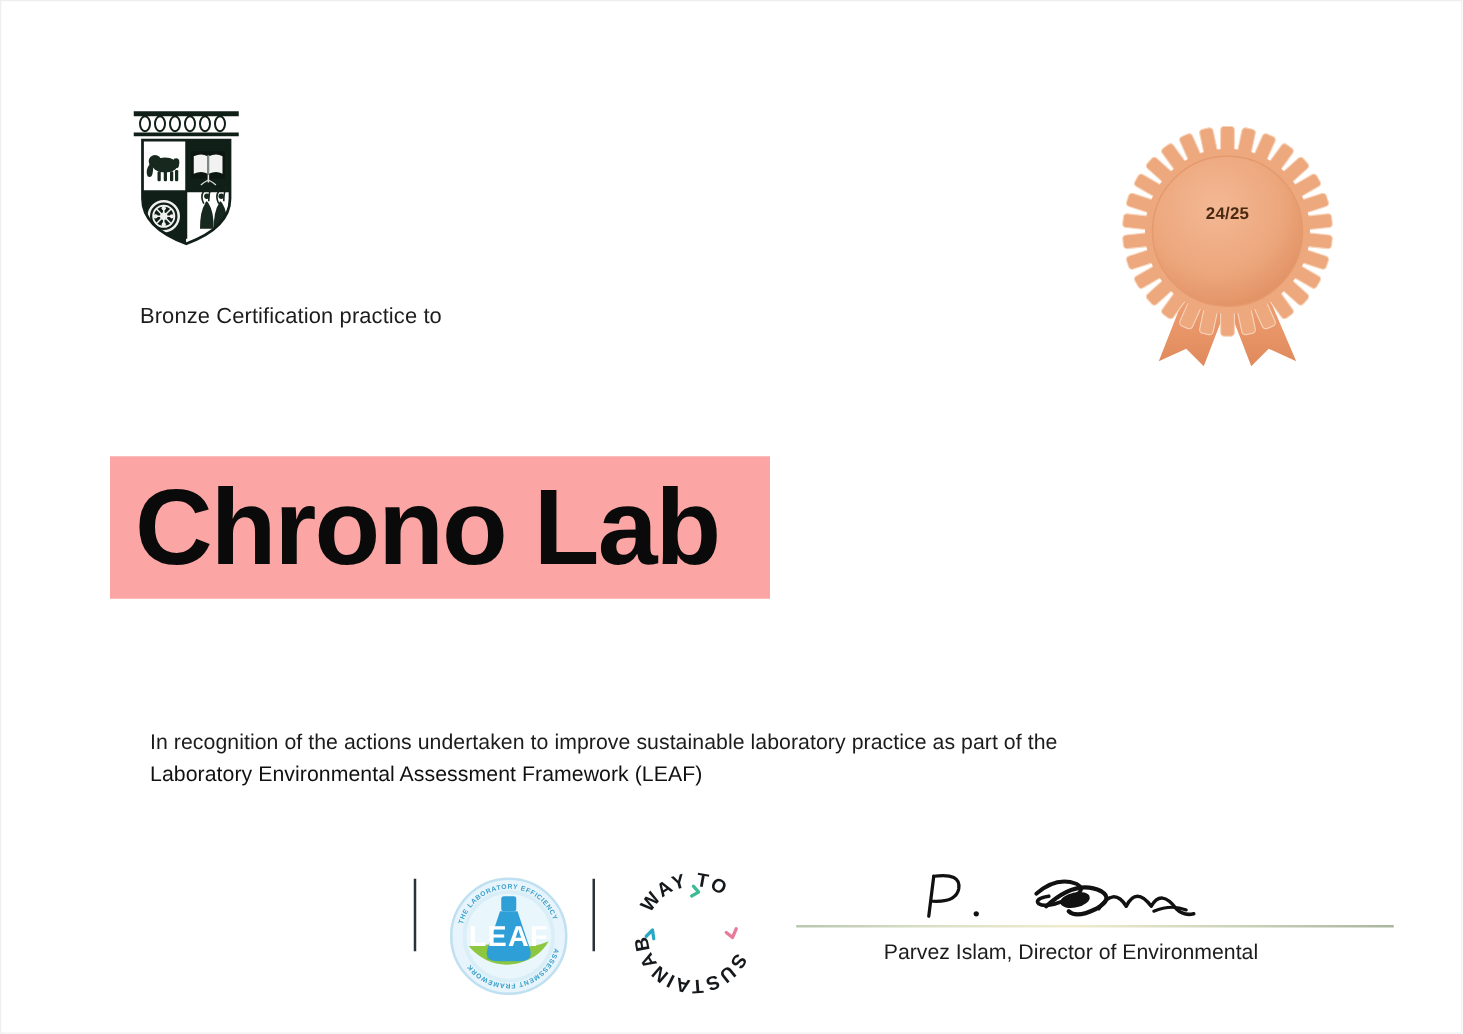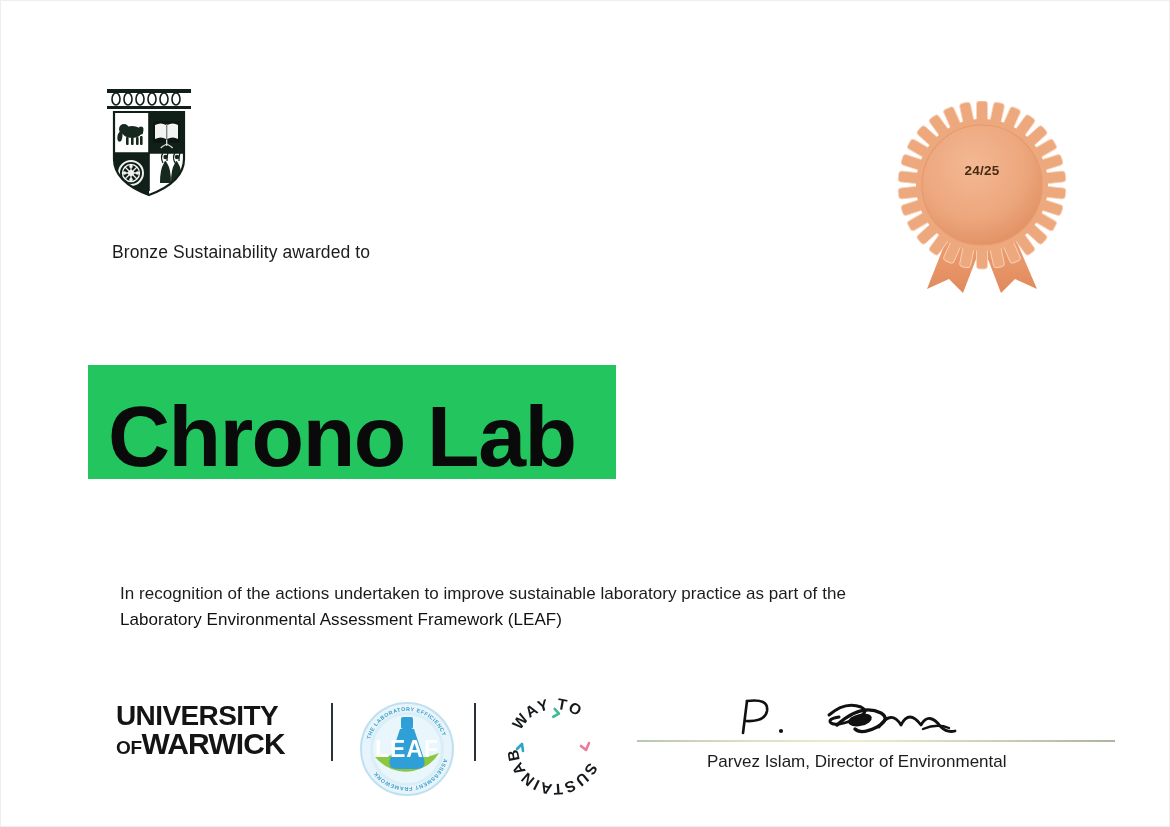--- a/index.html
+++ b/index.html
@@ -64,23 +64,23 @@
     pointer-events: none;
   }
 
   
   .labname-box {
     position: absolute;
     left: 87px;
     top: 364px;
     width: 528px;
     height: 114px;
-    background: #22c55e;
+    background: #fca5a5;
     display: flex;
-    align-items: flex-end;
+    align-items: center;
     box-sizing: border-box;
     padding-left: 20px;
   }
   .labname {
     font-size: 86px;
     font-weight: 700;
     line-height: 1;
     letter-spacing: -1.5px;
     color: #0a0a0a;
     white-space: nowrap;
@@ -293,21 +293,21 @@
           <circle cx="72" cy="70" r="2.2"></circle>
         </g>
       </g>
 
       <path d="M9 25 H79 V72 Q79 95 44 108 Q9 95 9 72 Z" fill="none" stroke="#101f18" stroke-width="2.2"></path>
       <line x1="9" y1="66" x2="79" y2="66" stroke="#101f18" stroke-width="1.6"></line>
       <line x1="44" y1="25" x2="44" y2="104" stroke="#101f18" stroke-width="1.6"></line>
     </svg>
   </div>
 
-  <div class="awarded-line">Bronze Sustainability awarded to</div>
+  <div class="awarded-line">Bronze Certification practice to</div>
 
   <div class="rosette">
     <svg width="182" height="192" viewBox="0 0 182 192" xmlns="http://www.w3.org/2000/svg">
       <defs>
         <radialGradient id="discGrad" cx="42%" cy="34%" r="72%">
           <stop offset="0%" stop-color="#f3b894"></stop>
           <stop offset="60%" stop-color="#eda77d"></stop>
           <stop offset="100%" stop-color="#e08f61"></stop>
         </radialGradient>
         <linearGradient id="ribbonGrad" x1="0" y1="0" x2="0" y2="1">
@@ -423,27 +423,20 @@
     <span class="labname">Chrono Lab</span>
   </div>
 
   <div class="recognition">
     <div class="line1">In recognition of the actions undertaken to improve sustainable laboratory practice as part of the</div>
     <div class="line2">Laboratory Environmental Assessment Framework (LEAF)</div>
   </div>
 
   <div class="footer">
 
-    <div class="warwick-mark">
-      <div class="wm-row1">UNIVERSITY</div>
-      <div class="wm-row2">
-        <span class="wm-of">OF</span>
-        <span class="wm-warwick">WARWICK</span>
-      </div>
-    </div>
 
     <div class="divider d1"></div>
     <div class="divider d2"></div>
   </div>
 
   <div class="leaf-logo">
     <svg width="96" height="96" viewBox="0 0 96 96" xmlns="http://www.w3.org/2000/svg">
       <defs>
         <path id="leafRingTop" d="M48 48 m-38 0 a38 38 0 1 1 76 0" fill="none"></path>
         <path id="leafRingBot" d="M48 48 m38 0 a38 38 0 1 1 -76 0" fill="none"></path>

